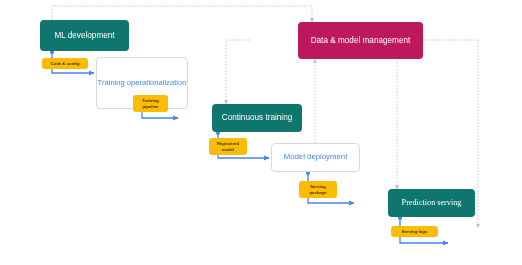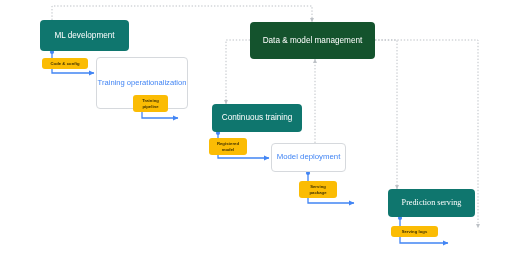--- a/index.html
+++ b/index.html
@@ -15,21 +15,21 @@
 
   .node{
     position:absolute;
     display:flex;align-items:center;justify-content:center;
     text-align:center;
     border-radius:4px;
     box-sizing:border-box;
     line-height:1.15;
   }
   .node-blue{background:#0f766e;color:#ffffff;margin-left:32px;}
-  .node-purple{background:#14532d;color:#ffffff;}
+  .node-purple{background:#be185d;color:#ffffff;margin-left:48px;}
   .node-white{background:#ffffff;color:#4285f4;border:1px solid #d6d9dd;}
 
   .chip{
     position:absolute;
     background:#fbbc04;
     color:#3c2f00;
     border-radius:3px;
     display:flex;align-items:center;justify-content:center;
     text-align:center;
     font-size:4.2px;
@@ -38,21 +38,21 @@
     box-sizing:border-box;
     padding:1px 2px;
     letter-spacing:.05px;
   }
 
   
   #n-mldev      {left:8px;  top:20px;  width:89px;  height:31px; font-size:8.2px;}
   #n-dmm        {left:250px;top:22px;  width:125px; height:37px; font-size:8.2px;}
   #n-trainops   {left:96px; top:57px;  width:92px;  height:52px; font-size:7.6px;}
   #n-conttrain  {left:180px;top:104px; width:90px;  height:28px; font-size:8.2px;}
-  #n-modeldep   {left:271px;top:143px; width:75px;  height:29px; font-size:7.8px;}
+  #n-modeldep   {left:271px;top:143px; width:89px;  height:29px; font-size:7.8px;}
   #n-predserve  {left:356px;top:189px; width:87px;  height:28px; font-size:8.2px;font-family:Liberation Serif, serif;}
   #n-contmon    {left:450px;top:228px; width:63px;  height:33px; font-size:7.8px;}
 
   #c-code    {left:42px; top:58px;  width:46px; height:11px;}
   #c-pipe    {left:133px;top:95px;  width:35px; height:17px;}
   #c-regmod  {left:209px;top:138px; width:38px; height:17px;}
   #c-servpkg {left:299px;top:181px; width:38px; height:17px;}
   #c-servlog {left:391px;top:226px; width:47px; height:11px;}
 </style>
 </head>

